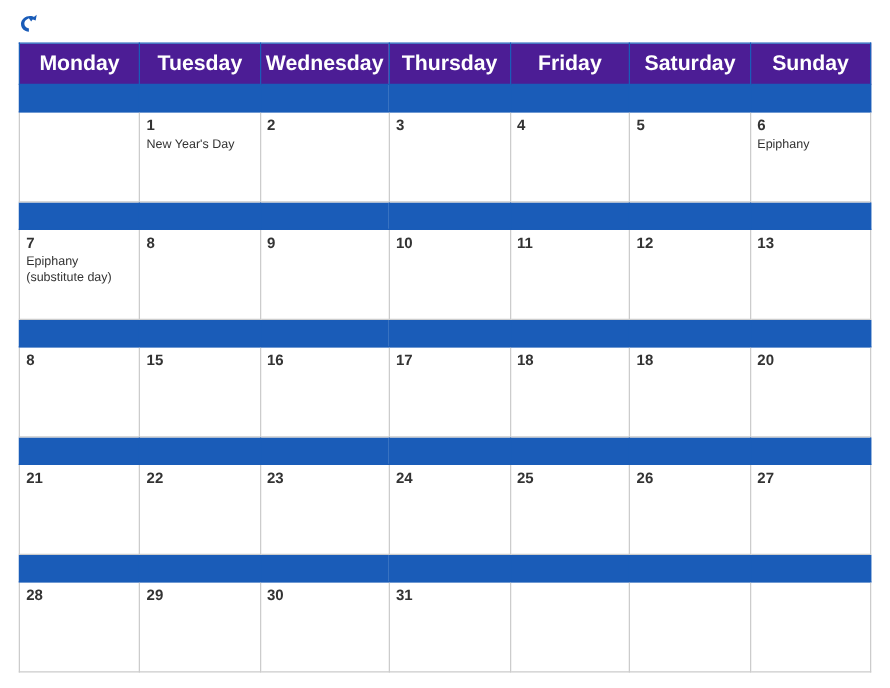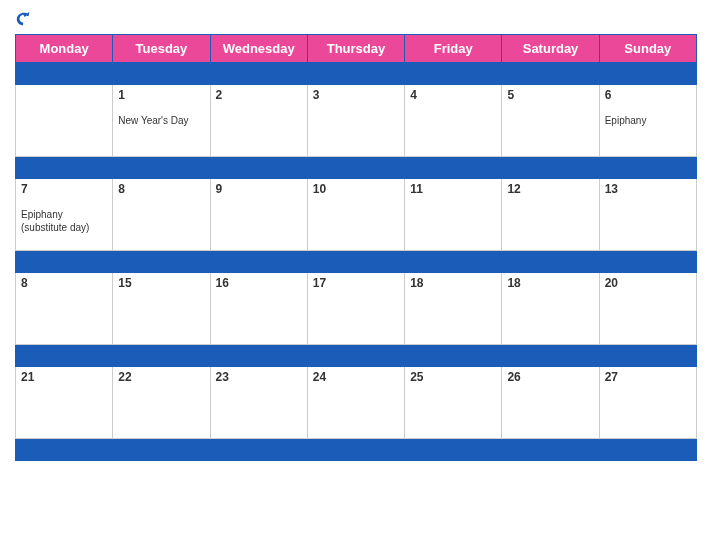--- a/index.html
+++ b/index.html
@@ -53,24 +53,24 @@
       color: #333;
       font-style: italic;
       align-self: flex-start;
       margin-top: 4px;
     }
     .calendar {
       width: 100%;
       border-collapse: collapse;
     }
     .calendar th {
-      background-color: #ec4899;
+      background-color: #4c1d95;
       color: #fff;
       text-align: center;
-      font-size: 13px;
+      font-size: 17px;
       font-weight: bold;
       padding: 6px 4px;
       border: 1px solid #1a5cb8;
     }
     .calendar td {
       border: 1px solid #ccc;
       vertical-align: top;
       width: calc(100% / 7);
       height: 72px;
       padding: 3px 5px;
@@ -82,21 +82,21 @@
       color: #333;
       display: block;
     }
     .week-start td:first-child .day-number,
     .day-number {
       color: #333;
     }
     .holiday-name {
       font-size: 10px;
       color: #333;
-      margin-top: 12px;
+      margin-top: 2px;
       display: block;
       line-height: 1.3;
     }
     .row-header td {
       background-color: #1a5cb8;
       height: 22px;
       padding: 0;
       border: 1px solid #1a5cb8;
     }
     tr.week-row td {
@@ -269,14 +269,31 @@
       </tr>
       <tr class="row-header">
         <td></td>
         <td></td>
         <td></td>
         <td></td>
         <td></td>
         <td></td>
         <td></td>
       </tr>
+      <tr class="week-row">
+        <td>
+          <span class="day-number">28</span>
+        </td>
+        <td>
+          <span class="day-number">29</span>
+        </td>
+        <td>
+          <span class="day-number">30</span>
+        </td>
+        <td>
+          <span class="day-number">31</span>
+        </td>
+        <td class="empty-cell"></td>
+        <td class="empty-cell"></td>
+        <td class="empty-cell"></td>
+      </tr>
     </tbody>
 </table>
 
 </body></html>

